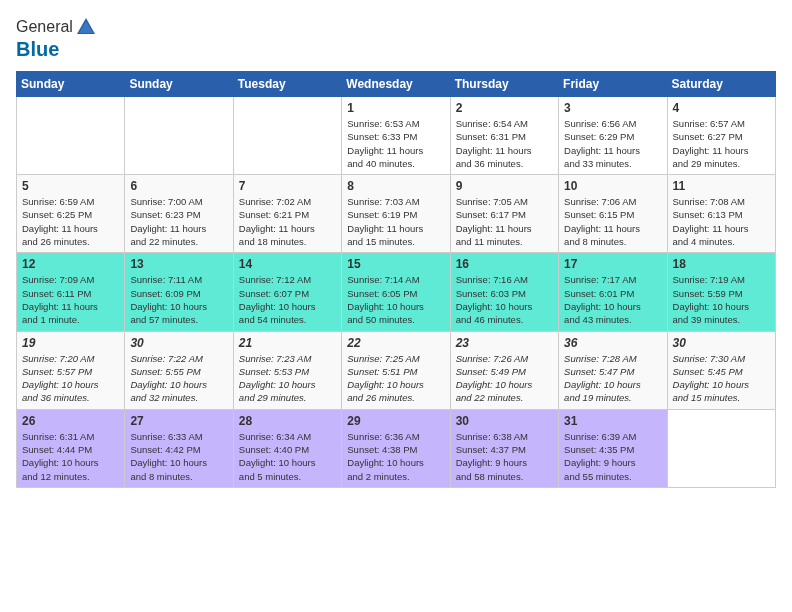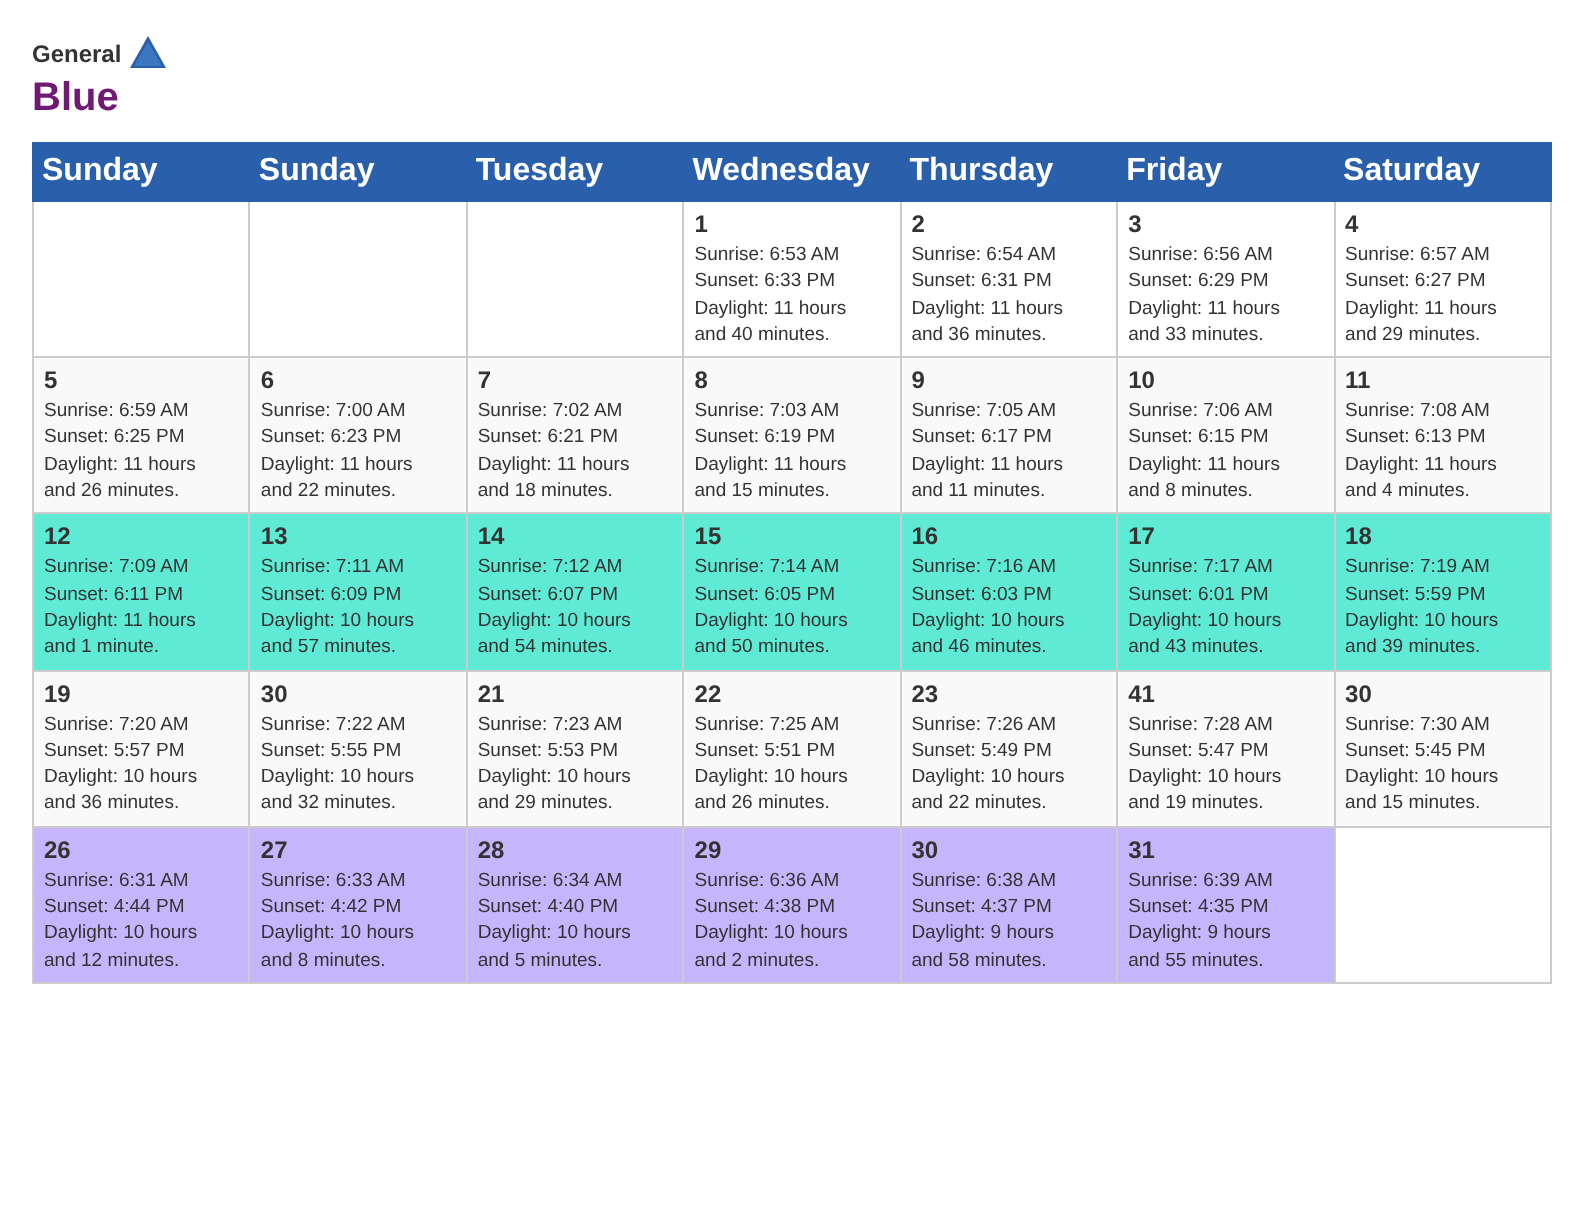--- a/index.html
+++ b/index.html
@@ -44,21 +44,21 @@
       color: #555;
     }
     .calendar {
       width: 100%;
       border-collapse: collapse;
       border: 1px solid #ccc;
     }
     .calendar th {
       background-color: #2a5fac;
       color: #fff;
-      font-size: 16px;
+      font-size: 12px;
       padding: 5px 4px;
       text-align: left;
       border: 1px solid #2a5fac;
     }
     .calendar td {
       vertical-align: top;
       border: 1px solid #ccc;
       padding: 4px 5px;
       width: calc(100% / 7);
       min-height: 80px;
@@ -80,39 +80,39 @@
       line-height: 1.4;
       color: #333;
     }
     .empty-cell {
       background: #fff !important;
     }
     
     .row-1 td { background: #fff; }
     .row-2 td { background: #f2f2f2; }
     .row-3 td { background: #5eead4; }
-    .row-4 td { background: #f2f2f2; }
+    .row-4 td { background: #f2f2f2; font-style: italic; }
     .row-5 td { background: #c4b5fd; }
   </style>
 </head>
 <body>
 
 <div class="container">
   <div class="header">
     <div class="logo">
       <div>
         <div style="display:flex;align-items:center;">
-          <span class="logo-general" style="font-size:12px;font-weight:bold;color:#333;">General</span>
+          <span class="logo-general" style="font-size:16px;font-weight:normal;color:#333;">General</span>
           <svg class="logo-icon" viewBox="0 0 22 22" xmlns="http://www.w3.org/2000/svg">
             <polygon points="11,2 20,18 2,18" fill="#2a5fac"></polygon>
             <polygon points="11,5 18,17 4,17" fill="#4a8fd4" opacity="0.5"></polygon>
           </svg>
         </div>
         <div>
-          <span class="logo-blue" style="font-size:20px;font-weight:bold;color:#701a75;">Blue</span>
+          <span class="logo-blue" style="font-size:20px;font-weight:bold;color:#0369a1;">Blue</span>
         </div>
       </div>
     </div>
     <div class="title-block">
       <div class="month-title"></div>
       <div class="subtitle"></div>
     </div>
   </div>
 
   <table class="calendar">
@@ -224,21 +224,21 @@
           </td>
           <td>
             <span class="day-number">22</span>
             <div class="day-info">Sunrise: 7:25 AM<br>Sunset: 5:51 PM<br>Daylight: 10 hours<br>and 26 minutes.</div>
           </td>
           <td>
             <span class="day-number">23</span>
             <div class="day-info">Sunrise: 7:26 AM<br>Sunset: 5:49 PM<br>Daylight: 10 hours<br>and 22 minutes.</div>
           </td>
           <td>
-            <span class="day-number">41</span>
+            <span class="day-number">36</span>
             <div class="day-info">Sunrise: 7:28 AM<br>Sunset: 5:47 PM<br>Daylight: 10 hours<br>and 19 minutes.</div>
           </td>
           <td>
             <span class="day-number">30</span>
             <div class="day-info">Sunrise: 7:30 AM<br>Sunset: 5:45 PM<br>Daylight: 10 hours<br>and 15 minutes.</div>
           </td>
         </tr>
         <tr class="row-5">
           <td>
             <span class="day-number">26</span>

